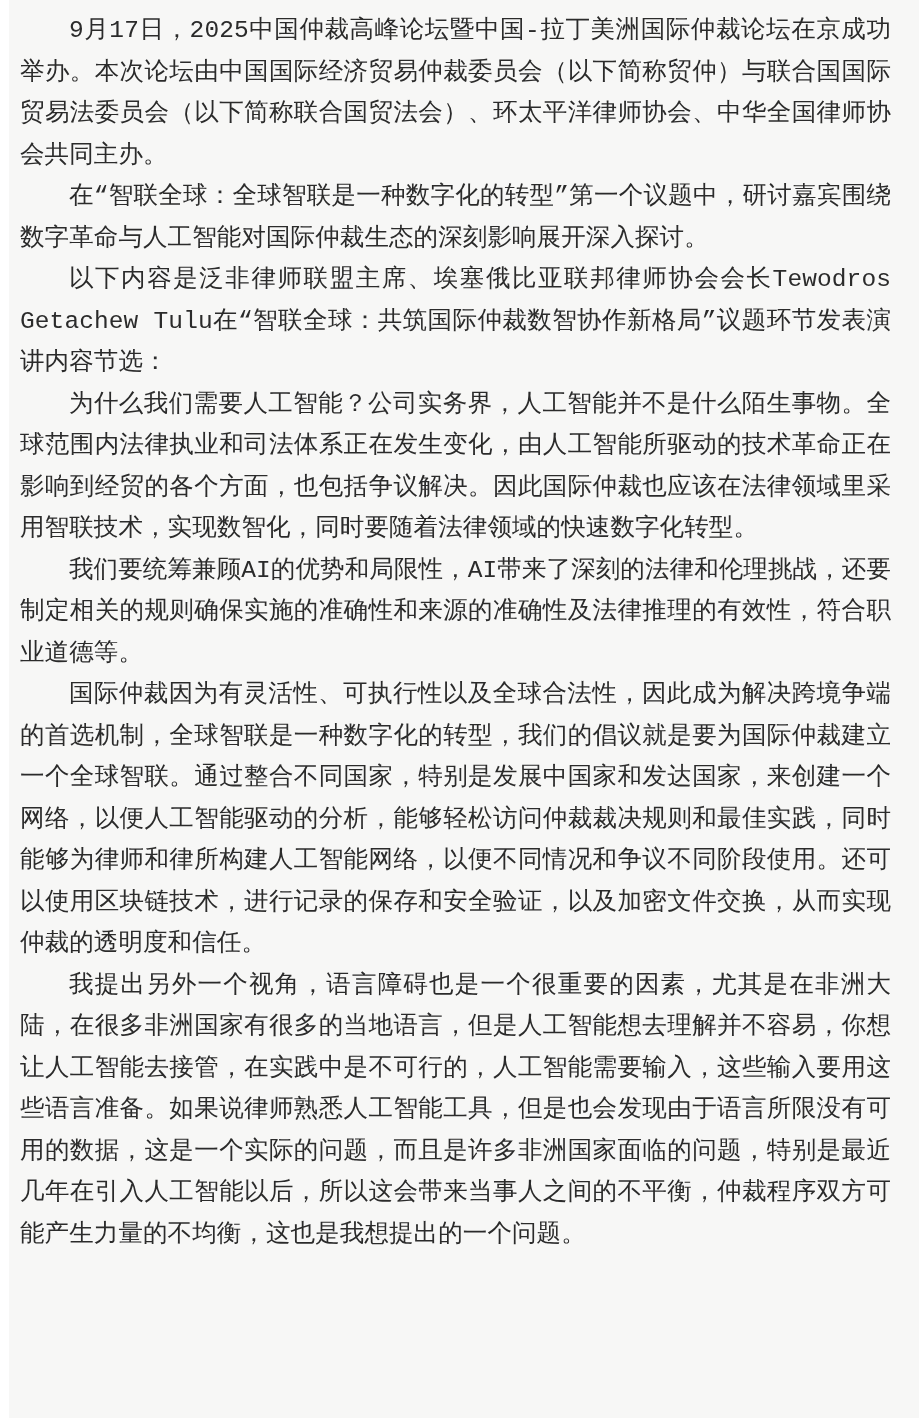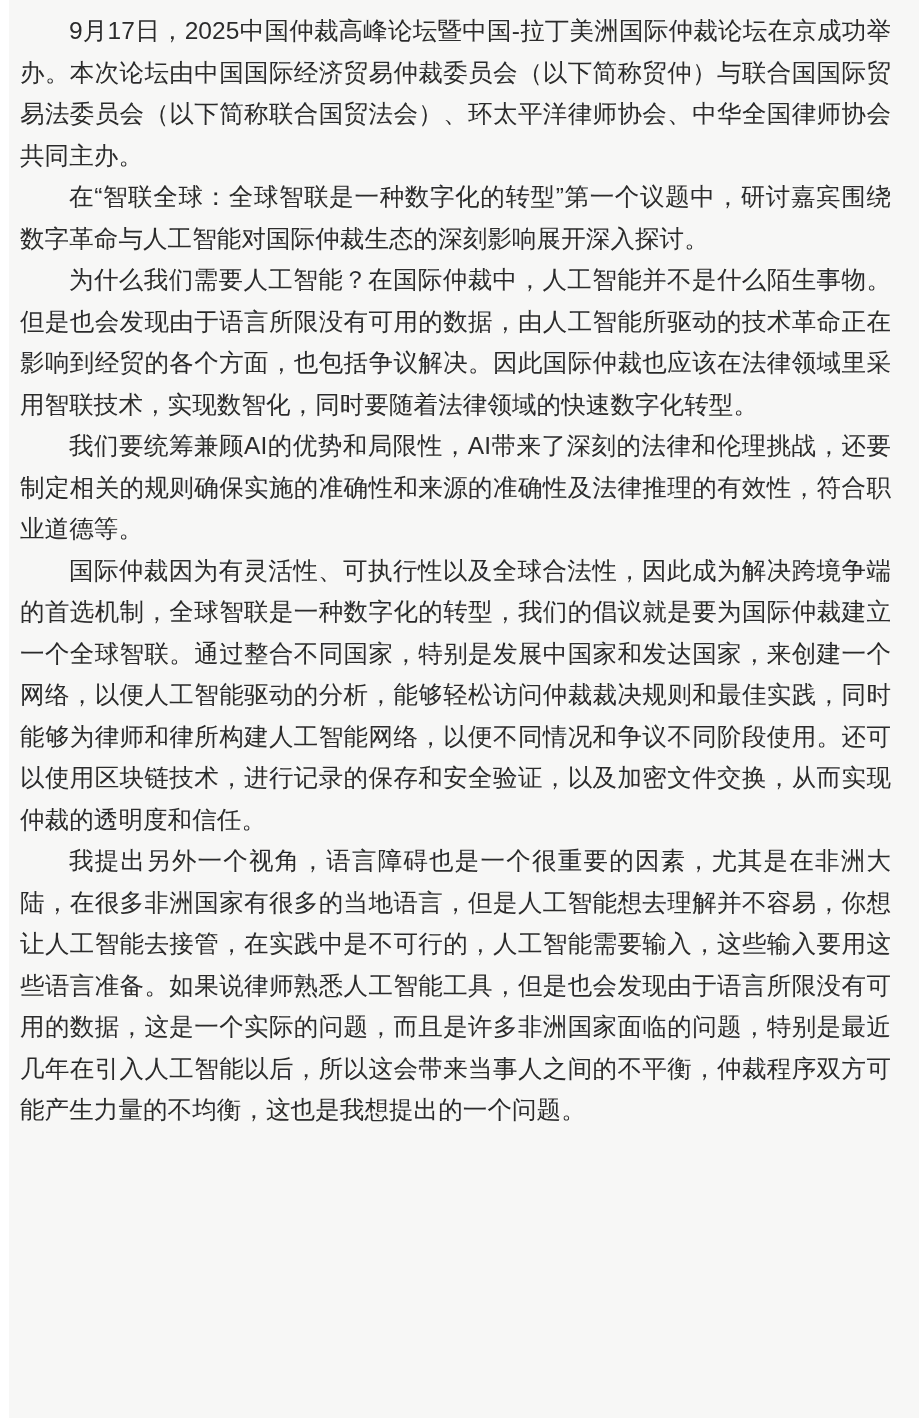--- a/index.html
+++ b/index.html
@@ -41,37 +41,39 @@
     margin: 0;
     padding: 0;
     font-size: 24.5px;
     line-height: 41.5px;
     color: #2b2b2b;
     text-align: justify;
     text-justify: inter-ideograph;
     text-indent: 2em;
     letter-spacing: 0.1px;
     font-weight: 400;
+    font-family: Liberation Mono, monospace;
     -webkit-font-smoothing: antialiased;
   }
   .para:first-child {
     margin-top: 10px;
   }
 </style>
 </head>
 <body>
 
 <div id="page">
 
   <div id="left-gutter"></div>
 
   <div id="article">
 
     <p class="para">9月17日，2025中国仲裁高峰论坛暨中国-拉丁美洲国际仲裁论坛在京成功举办。本次论坛由中国国际经济贸易仲裁委员会（以下简称贸仲）与联合国国际贸易法委员会（以下简称联合国贸法会）、环太平洋律师协会、中华全国律师协会共同主办。</p>
     <p class="para">在“智联全球：全球智联是一种数字化的转型”第一个议题中，研讨嘉宾围绕数字革命与人工智能对国际仲裁生态的深刻影响展开深入探讨。</p>
-    <p class="para">为什么我们需要人工智能？在国际仲裁中，人工智能并不是什么陌生事物。但是也会发现由于语言所限没有可用的数据，由人工智能所驱动的技术革命正在影响到经贸的各个方面，也包括争议解决。因此国际仲裁也应该在法律领域里采用智联技术，实现数智化，同时要随着法律领域的快速数字化转型。</p>
+    <p class="para">以下内容是泛非律师联盟主席、埃塞俄比亚联邦律师协会会长Tewodros Getachew Tulu在“智联全球：共筑国际仲裁数智协作新格局”议题环节发表演讲内容节选：</p>
+    <p class="para">为什么我们需要人工智能？公司实务界，人工智能并不是什么陌生事物。全球范围内法律执业和司法体系正在发生变化，由人工智能所驱动的技术革命正在影响到经贸的各个方面，也包括争议解决。因此国际仲裁也应该在法律领域里采用智联技术，实现数智化，同时要随着法律领域的快速数字化转型。</p>
     <p class="para">我们要统筹兼顾AI的优势和局限性，AI带来了深刻的法律和伦理挑战，还要制定相关的规则确保实施的准确性和来源的准确性及法律推理的有效性，符合职业道德等。</p>
     <p class="para">国际仲裁因为有灵活性、可执行性以及全球合法性，因此成为解决跨境争端的首选机制，全球智联是一种数字化的转型，我们的倡议就是要为国际仲裁建立一个全球智联。通过整合不同国家，特别是发展中国家和发达国家，来创建一个网络，以便人工智能驱动的分析，能够轻松访问仲裁裁决规则和最佳实践，同时能够为律师和律所构建人工智能网络，以便不同情况和争议不同阶段使用。还可以使用区块链技术，进行记录的保存和安全验证，以及加密文件交换，从而实现仲裁的透明度和信任。</p>
     <p class="para">我提出另外一个视角，语言障碍也是一个很重要的因素，尤其是在非洲大陆，在很多非洲国家有很多的当地语言，但是人工智能想去理解并不容易，你想让人工智能去接管，在实践中是不可行的，人工智能需要输入，这些输入要用这些语言准备。如果说律师熟悉人工智能工具，但是也会发现由于语言所限没有可用的数据，这是一个实际的问题，而且是许多非洲国家面临的问题，特别是最近几年在引入人工智能以后，所以这会带来当事人之间的不平衡，仲裁程序双方可能产生力量的不均衡，这也是我想提出的一个问题。</p>
 
   </div>
 
 </div>
 
 </body></html>

